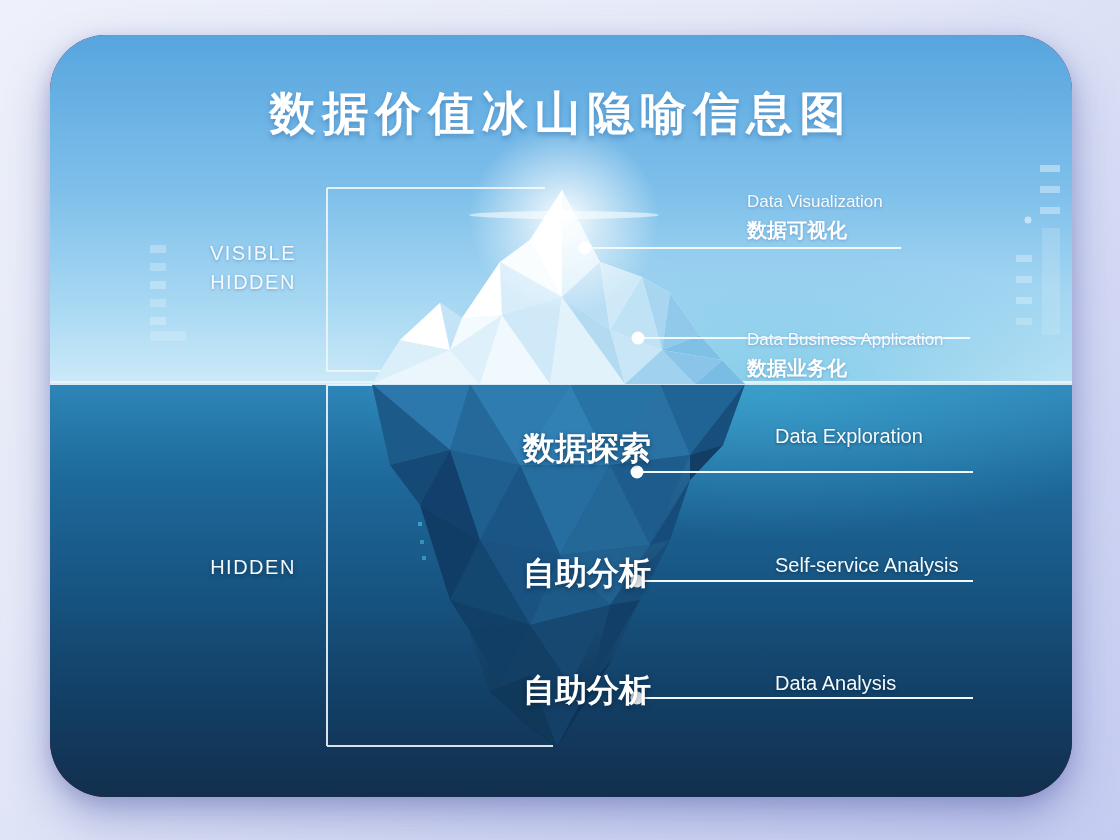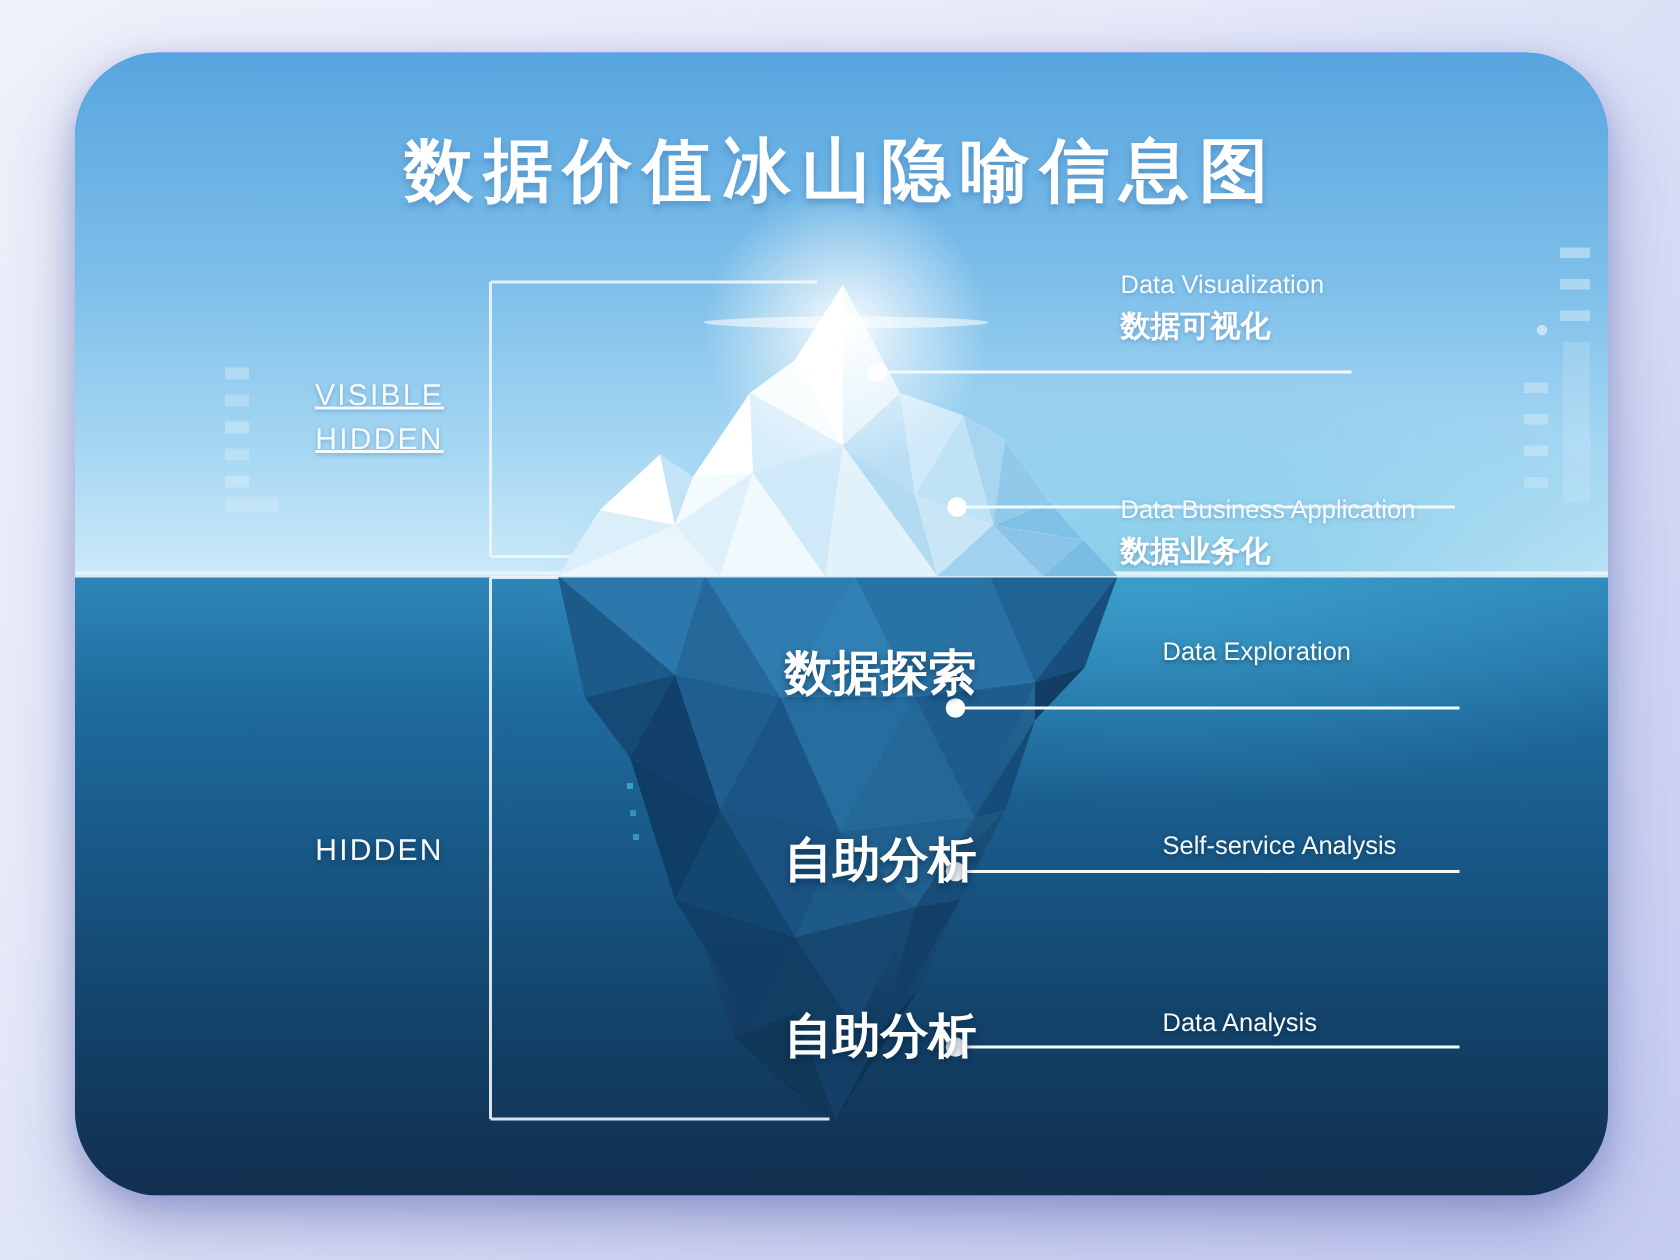--- a/index.html
+++ b/index.html
@@ -6,50 +6,50 @@
   body{
     width:1120px;height:840px;
     background:linear-gradient(140deg,#eef1fa 0%,#e6eaf8 35%,#d2d8f4 70%,#c5ccf1 100%);
     font-family:"Liberation Sans","DejaVu Sans",sans-serif;
     position:relative;overflow:hidden;
   }
   .card{
     position:absolute;left:50px;top:35px;width:1022px;height:762px;
     border-radius:56px;overflow:hidden;
     box-shadow:0 20px 45px rgba(95,105,175,.45),0 6px 18px rgba(95,105,175,.3);
-    background:#3b82f6;
+    background:#7f1d1d;
   }
   .scene{position:absolute;left:0;top:0;width:1022px;height:762px;display:block;}
   .label{position:absolute;color:#ffffff;}
   .title{
     top:48px;left:0;width:100%;text-align:center;
     font-size:46px;font-weight:bold;letter-spacing:7px;
     text-shadow:0 3px 5px rgba(40,90,150,.38);
   }
   .portion-label{
     left:118px;width:170px;text-align:center;
     font-size:20px;line-height:29px;letter-spacing:1.5px;color:#f4fafd;
     text-shadow:0 1px 3px rgba(55,105,165,.45);
   }
-  .visible-portion{top:215px;text-decoration:underline;}
+  .visible-portion{top:204px;}
   .hidden-portion{top:518px;text-shadow:0 2px 4px rgba(0,25,50,.5);}
   .callout{position:absolute;left:697px;color:#fff;}
   .callout .en{font-size:17px;line-height:21px;font-weight:normal;color:#f6fbfe;
     text-shadow:0 1px 3px rgba(55,105,165,.4);}
   .callout .zh{font-size:20px;line-height:30px;font-weight:bold;margin-top:3px;
     text-shadow:0 1px 3px rgba(55,105,165,.4);}
-  .callout-1{top:144px;}
+  .callout-1{top:156px;}
   .callout-2{top:246px;margin-top:48px;}
   .row-zh{
     position:absolute;left:452px;width:170px;text-align:center;
     font-size:32px;font-weight:bold;color:#fff;
     text-shadow:0 2px 5px rgba(0,25,50,.55);
   }
   .row-en{
-    position:absolute;left:725px;font-size:17px;color:#f3fafd;
+    position:absolute;left:725px;font-size:20px;color:#f3fafd;
     text-shadow:0 1px 3px rgba(0,25,50,.5);
   }
   .rz1{top:392px;} .rz2{top:517px;} .rz3{top:634px;}
   .re1{top:390px;} .re2{top:519px;} .re3{top:637px;}
 </style>
 </head>
 <body>
 
 <div class="card">
 

